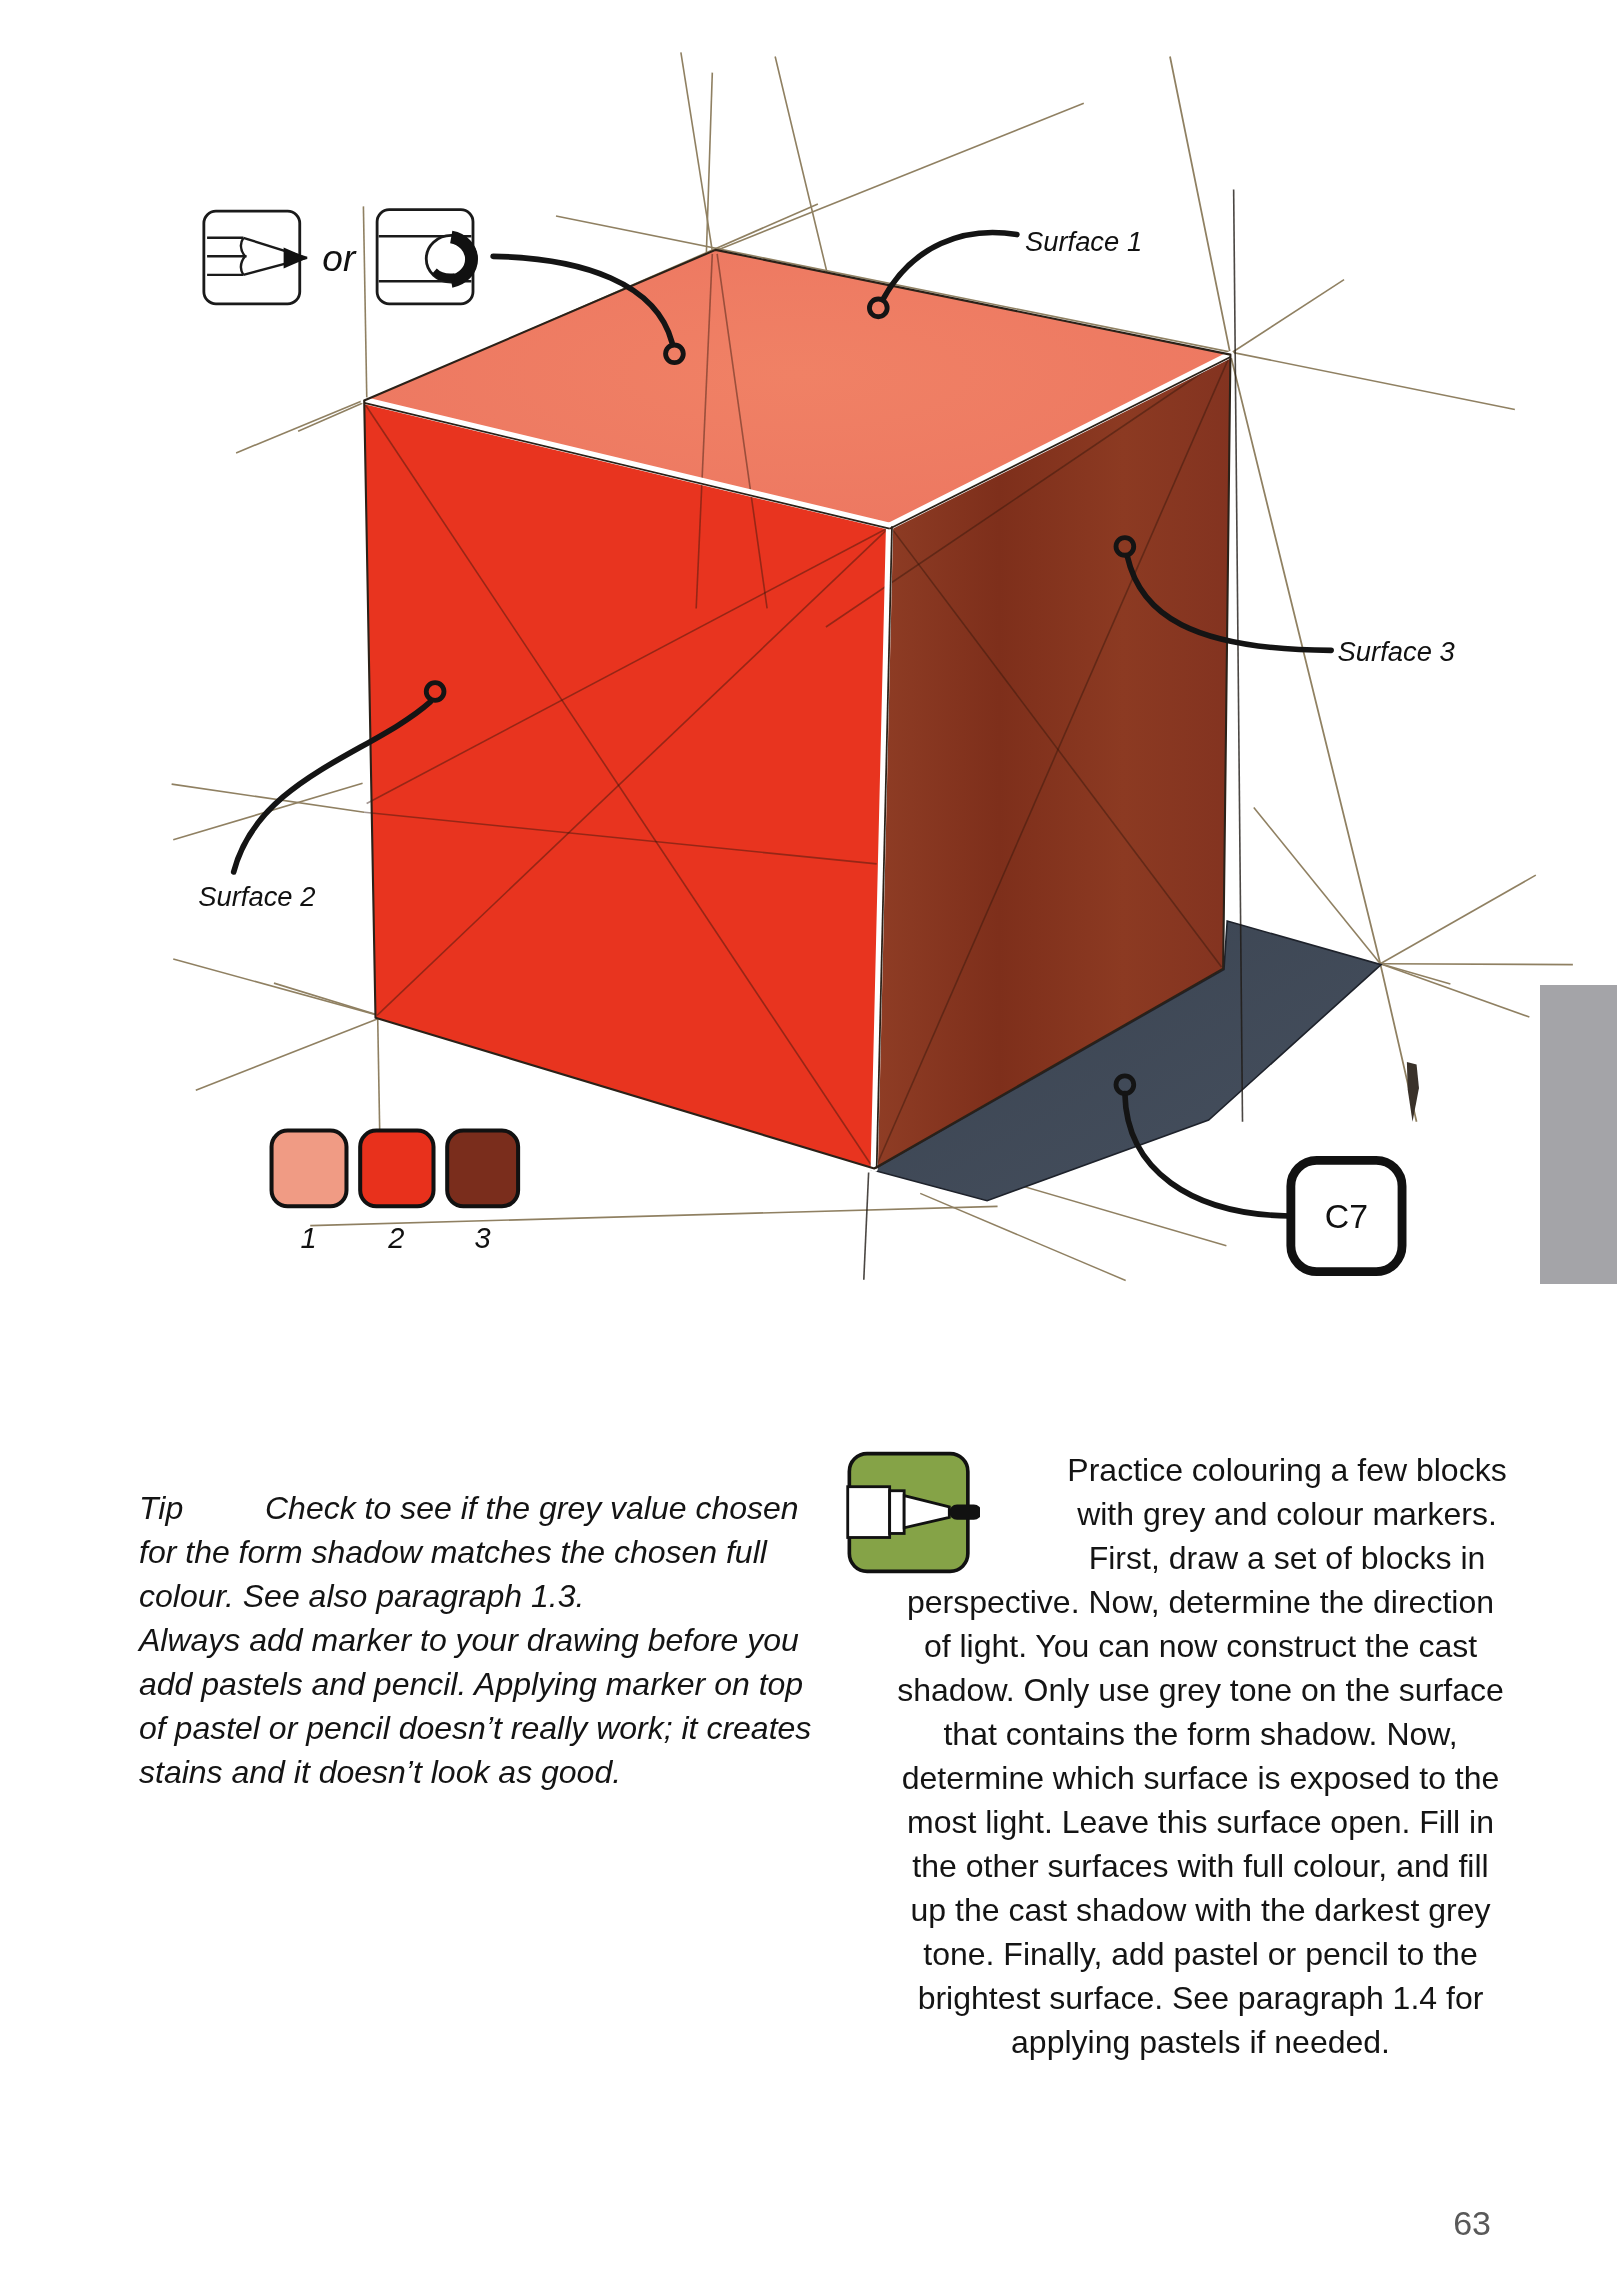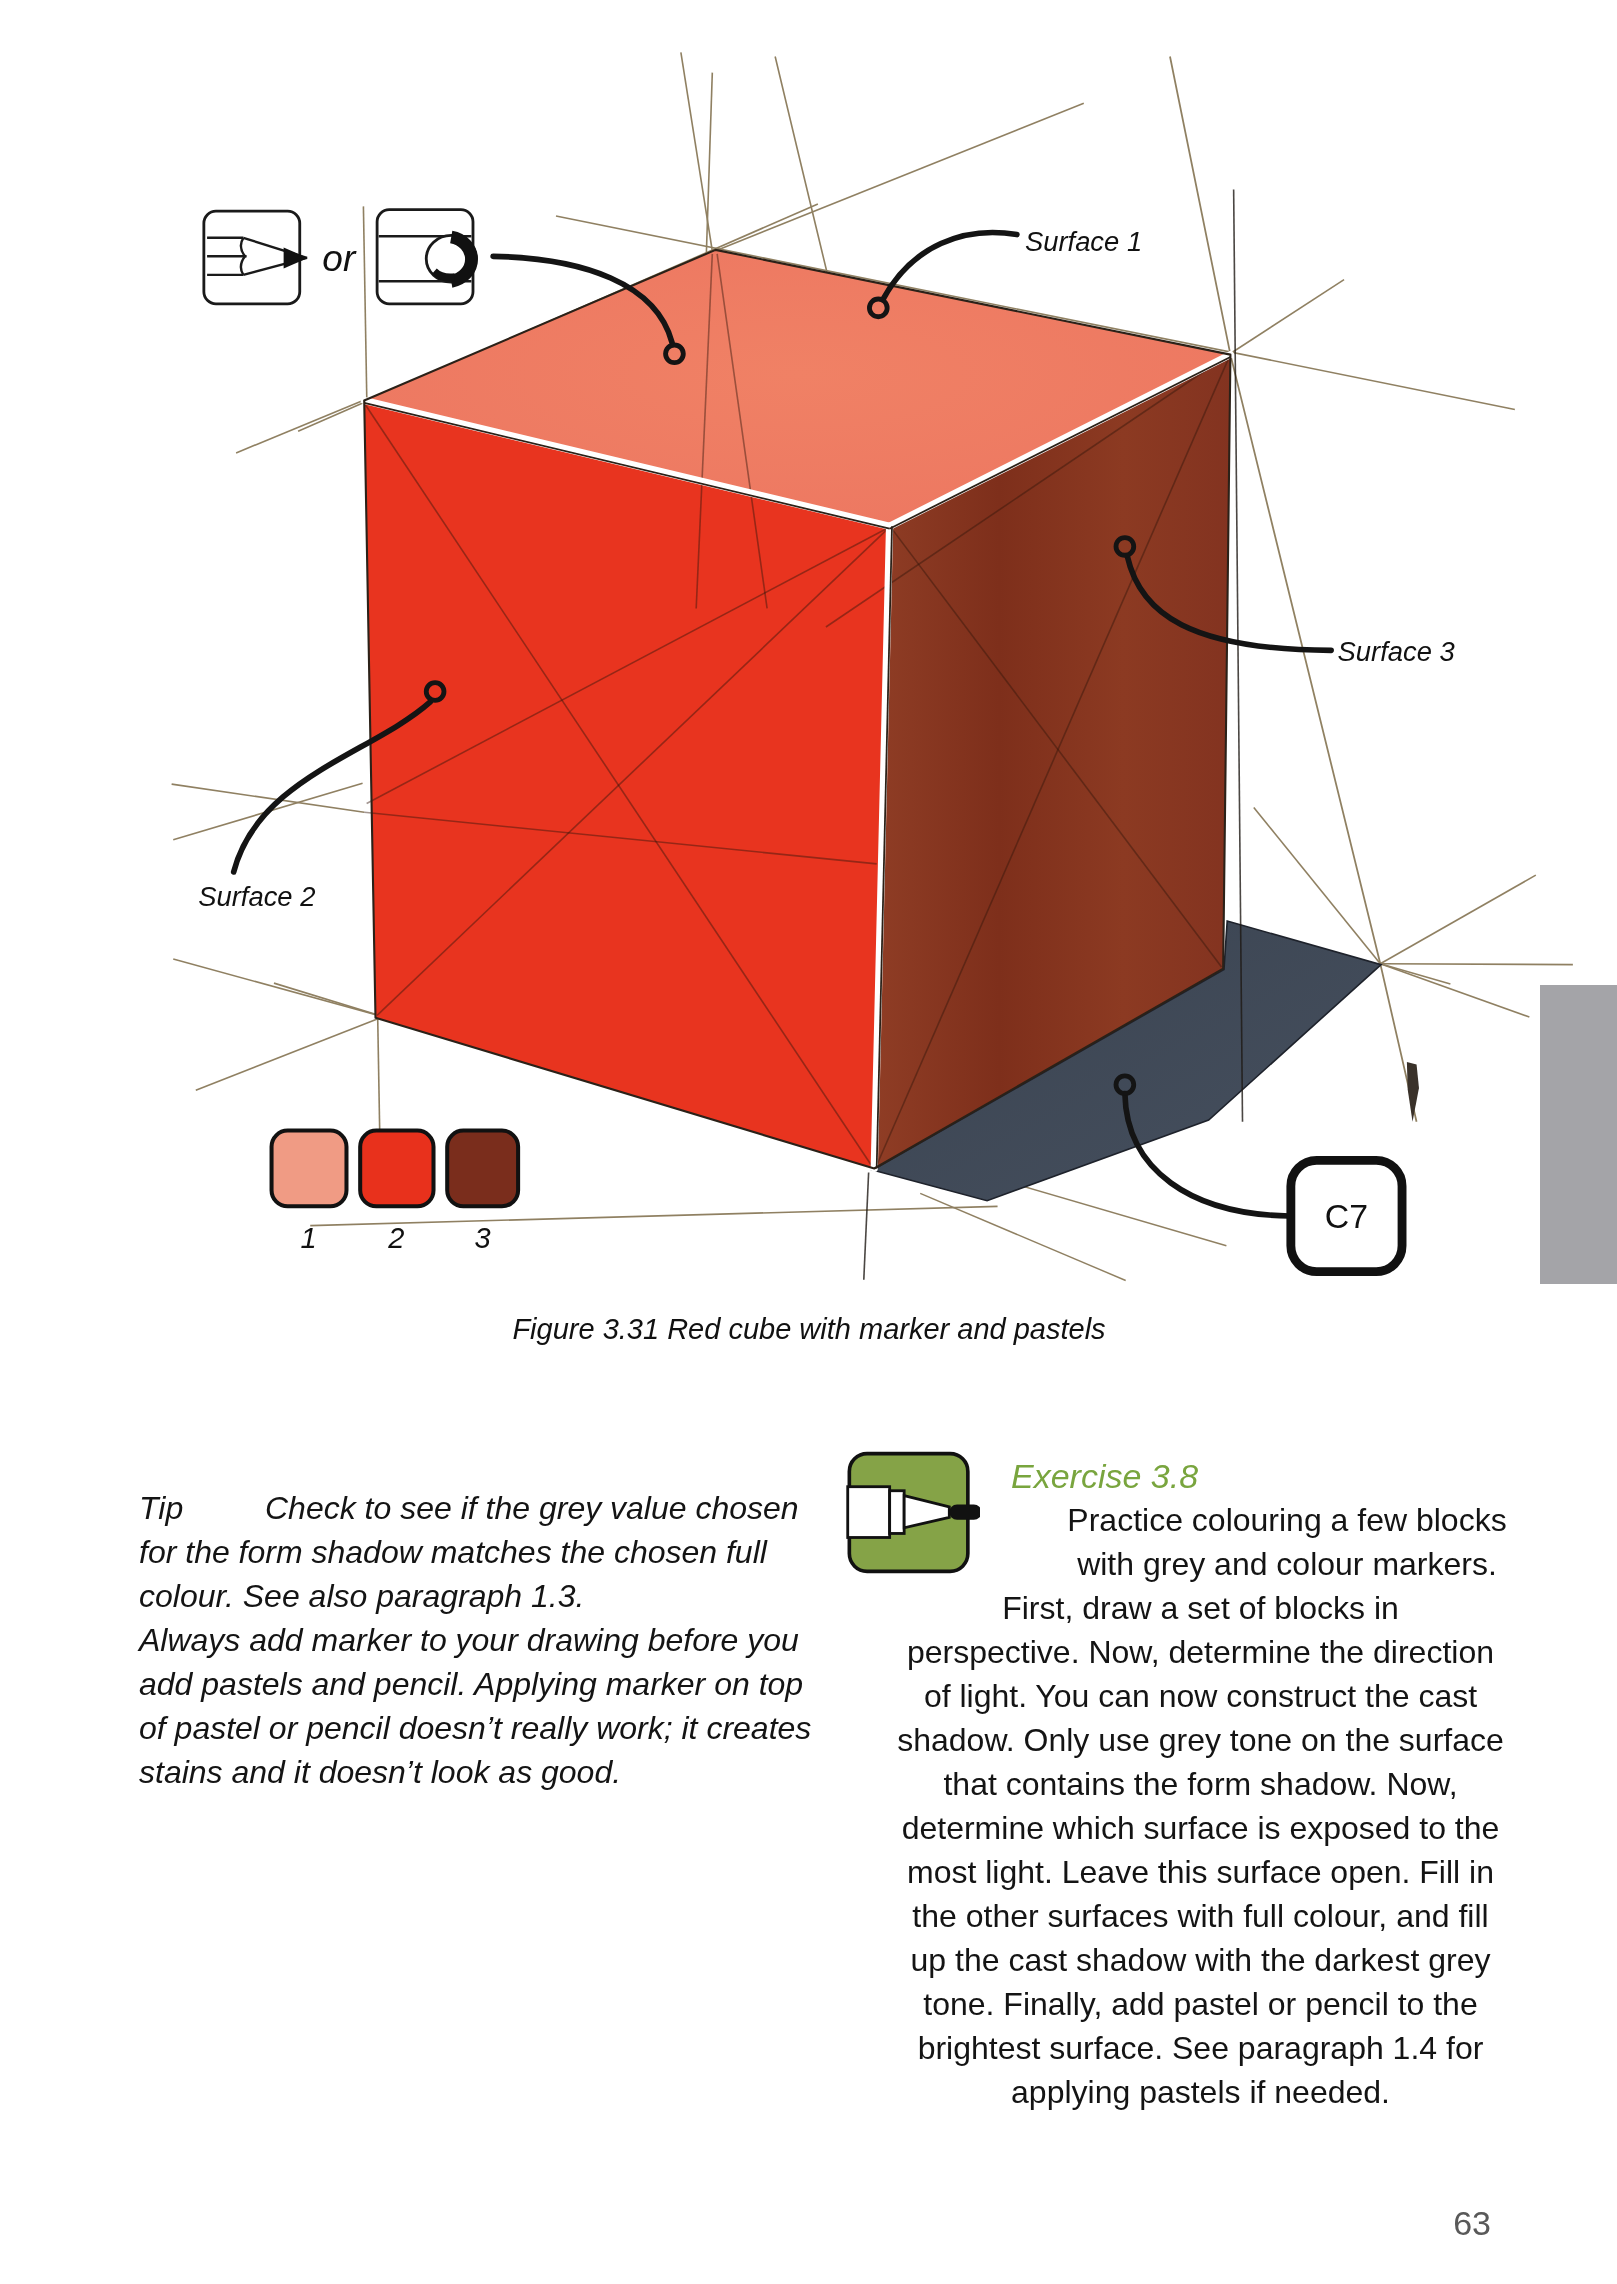--- a/index.html
+++ b/index.html
@@ -161,41 +161,39 @@
       <text class="swnum" x="492" y="1549" text-anchor="middle">2</text>
       <text class="swnum" x="599" y="1549" text-anchor="middle">3</text>
     </g>
 
     <g>
       <rect x="1602" y="1440" width="138" height="138" rx="32" fill="#fff" stroke="#111" stroke-width="11"></rect>
       <text class="c7t" x="1671" y="1524" text-anchor="middle">C7</text>
     </g>
   </svg>
 
-  <div class="caption">Figure 3.31 Red cube with marker and pastels</div>
 
   <div class="tipblock"><span class="tiplabel">Tip</span><span class="pretext">Check to see if the grey value chosen
 for the form shadow matches the chosen full
 colour. See also paragraph 1.3.
 Always add marker to your drawing before you
 add pastels and pencil. Applying marker on top
 of pastel or pencil doesn’t really work; it creates
 stains and it doesn’t look as good.</span></div>
 
   <div class="exblock">
     <div class="exicon">
       <svg viewBox="1034 1790 176 160" width="142" height="129">
         <rect x="1048" y="1797" width="147" height="146" rx="22" stroke="#111" stroke-width="4.5" fill="#85A347"></rect>
         <rect x="1046" y="1838" width="52" height="63" fill="#fff" stroke="#111" stroke-width="3.5"></rect>
         <rect x="1098" y="1843" width="18" height="53" fill="#fff" stroke="#111" stroke-width="3.5"></rect>
         <polygon points="1116,1849 1172,1863 1172,1876 1116,1889" fill="#fff" stroke="#111" stroke-width="3.5"></polygon>
         <rect x="1172" y="1860" width="40" height="19" rx="9.5" fill="#111"></rect>
       </svg>
     </div>
-    <h3 class="exhead">Exercise 3.8</h3>
     <div class="exbody pretext">Practice colouring a few blocks
 with grey and colour markers.
 First, draw a set of blocks in
 perspective. Now, determine the direction
 of light. You can now construct the cast
 shadow. Only use grey tone on the surface
 that contains the form shadow. Now,
 determine which surface is exposed to the
 most light. Leave this surface open. Fill in
 the other surfaces with full colour, and fill

